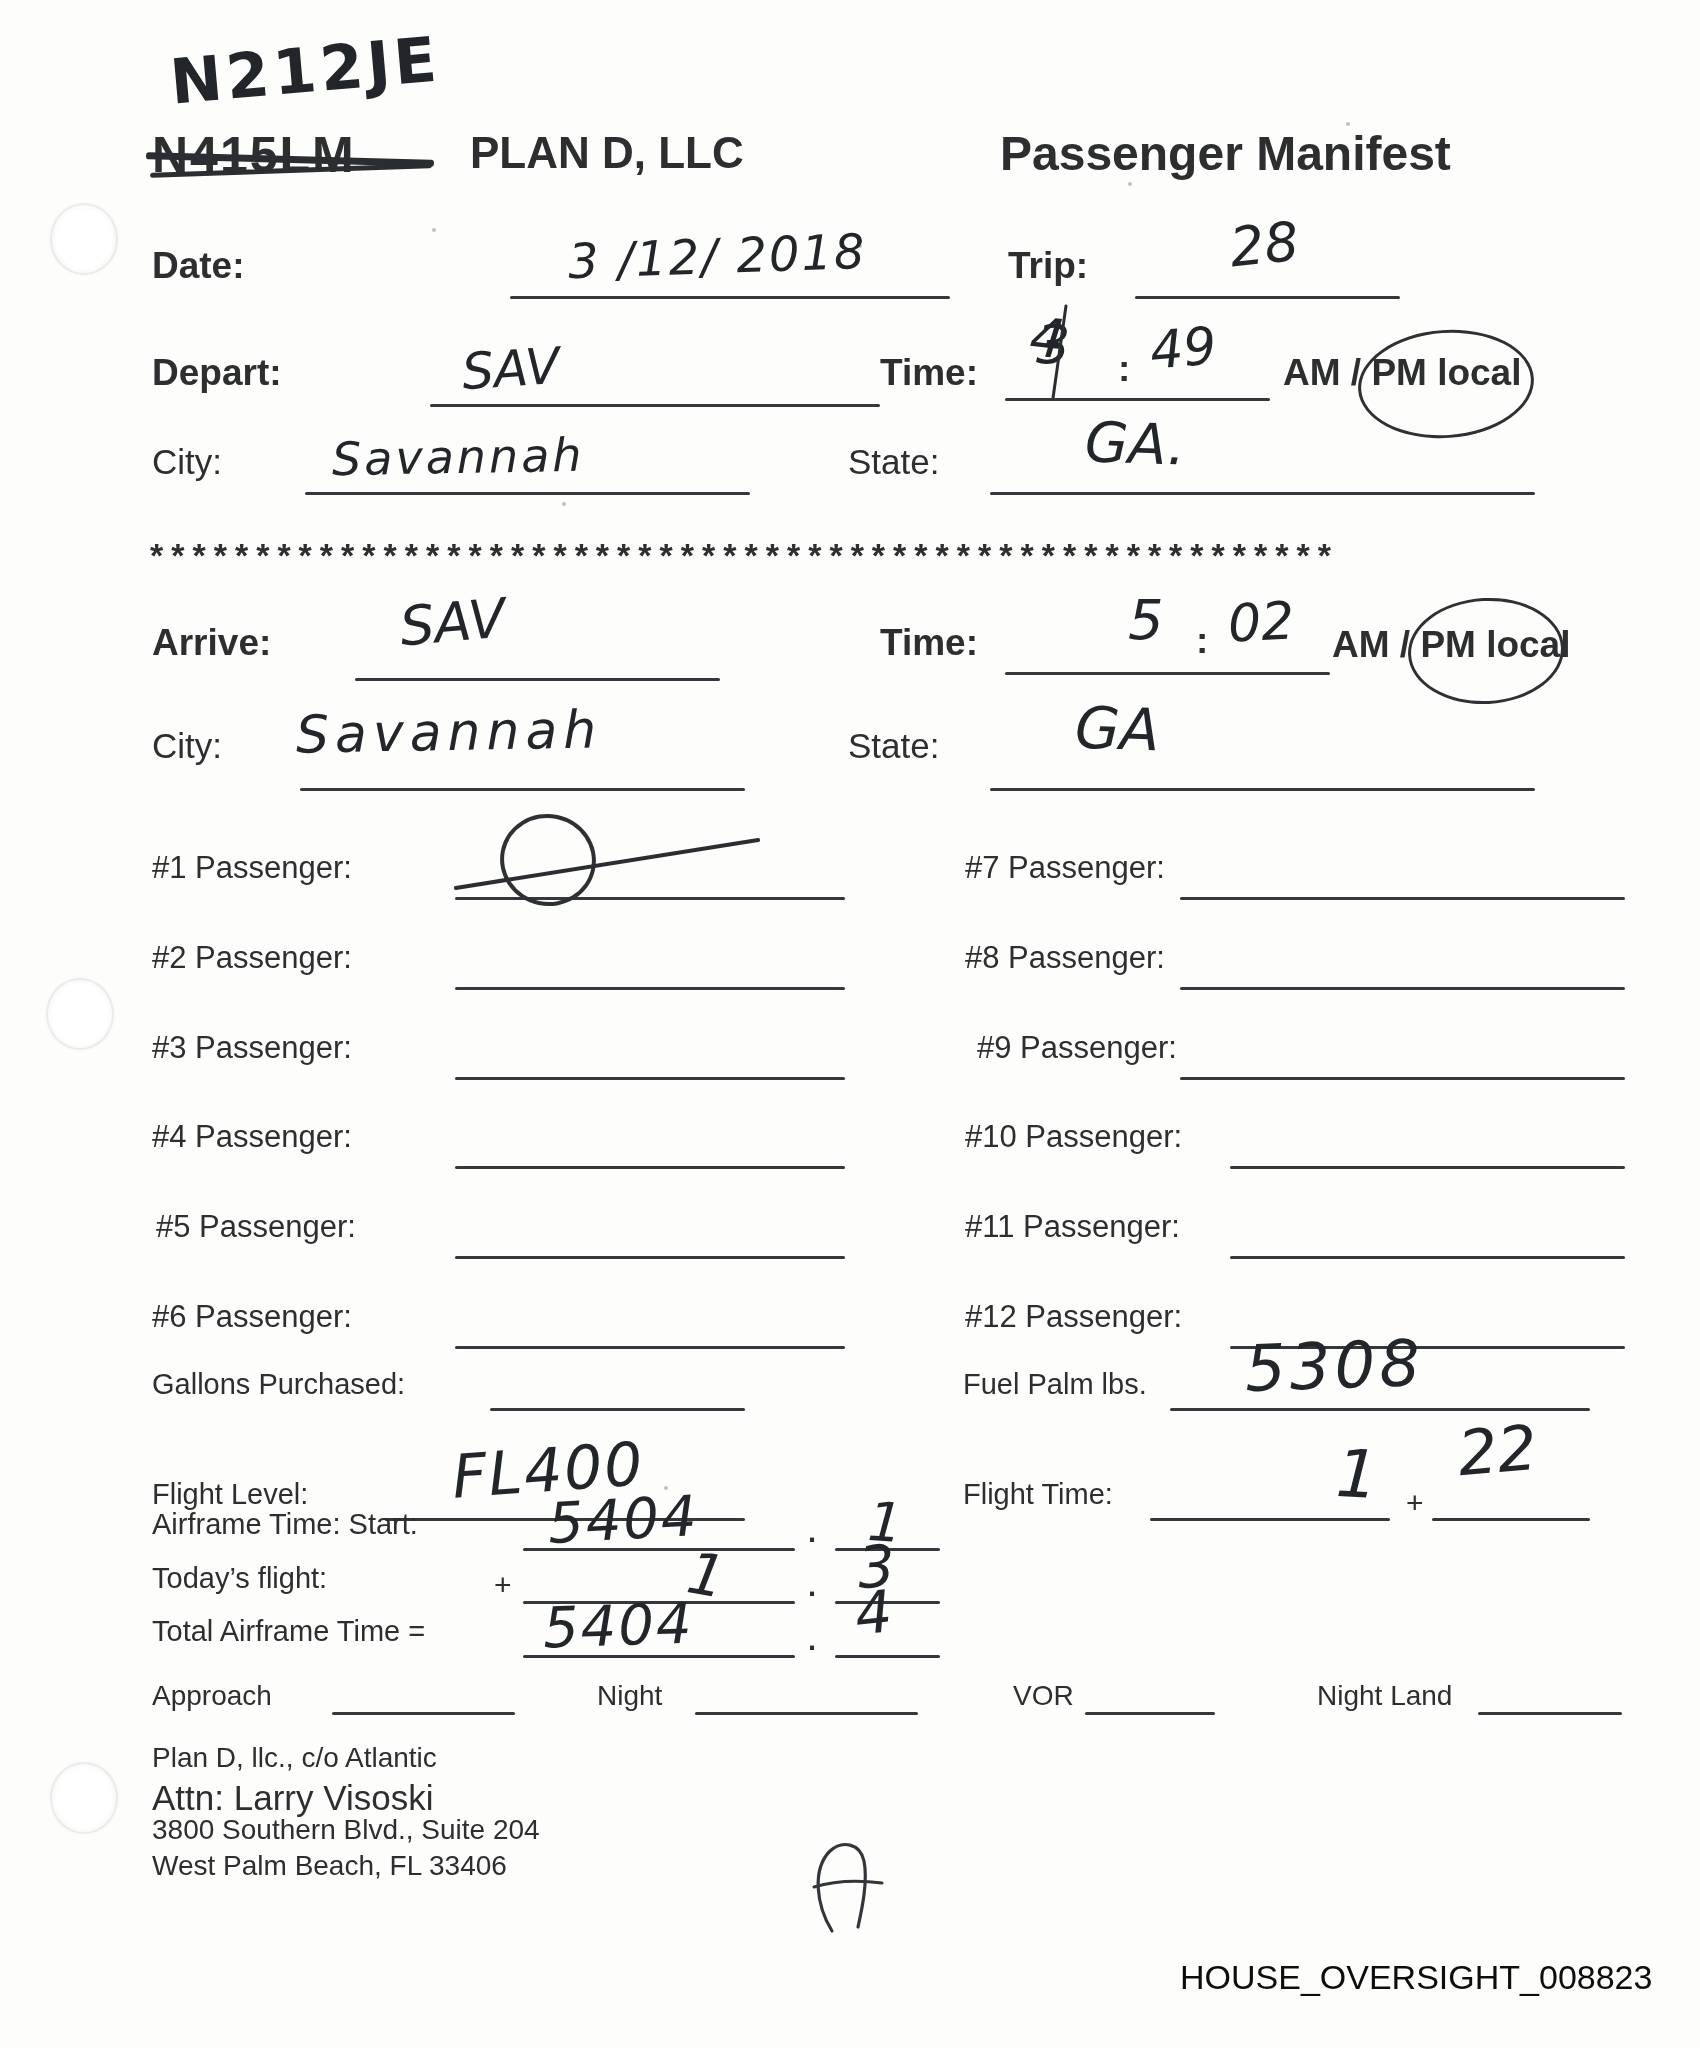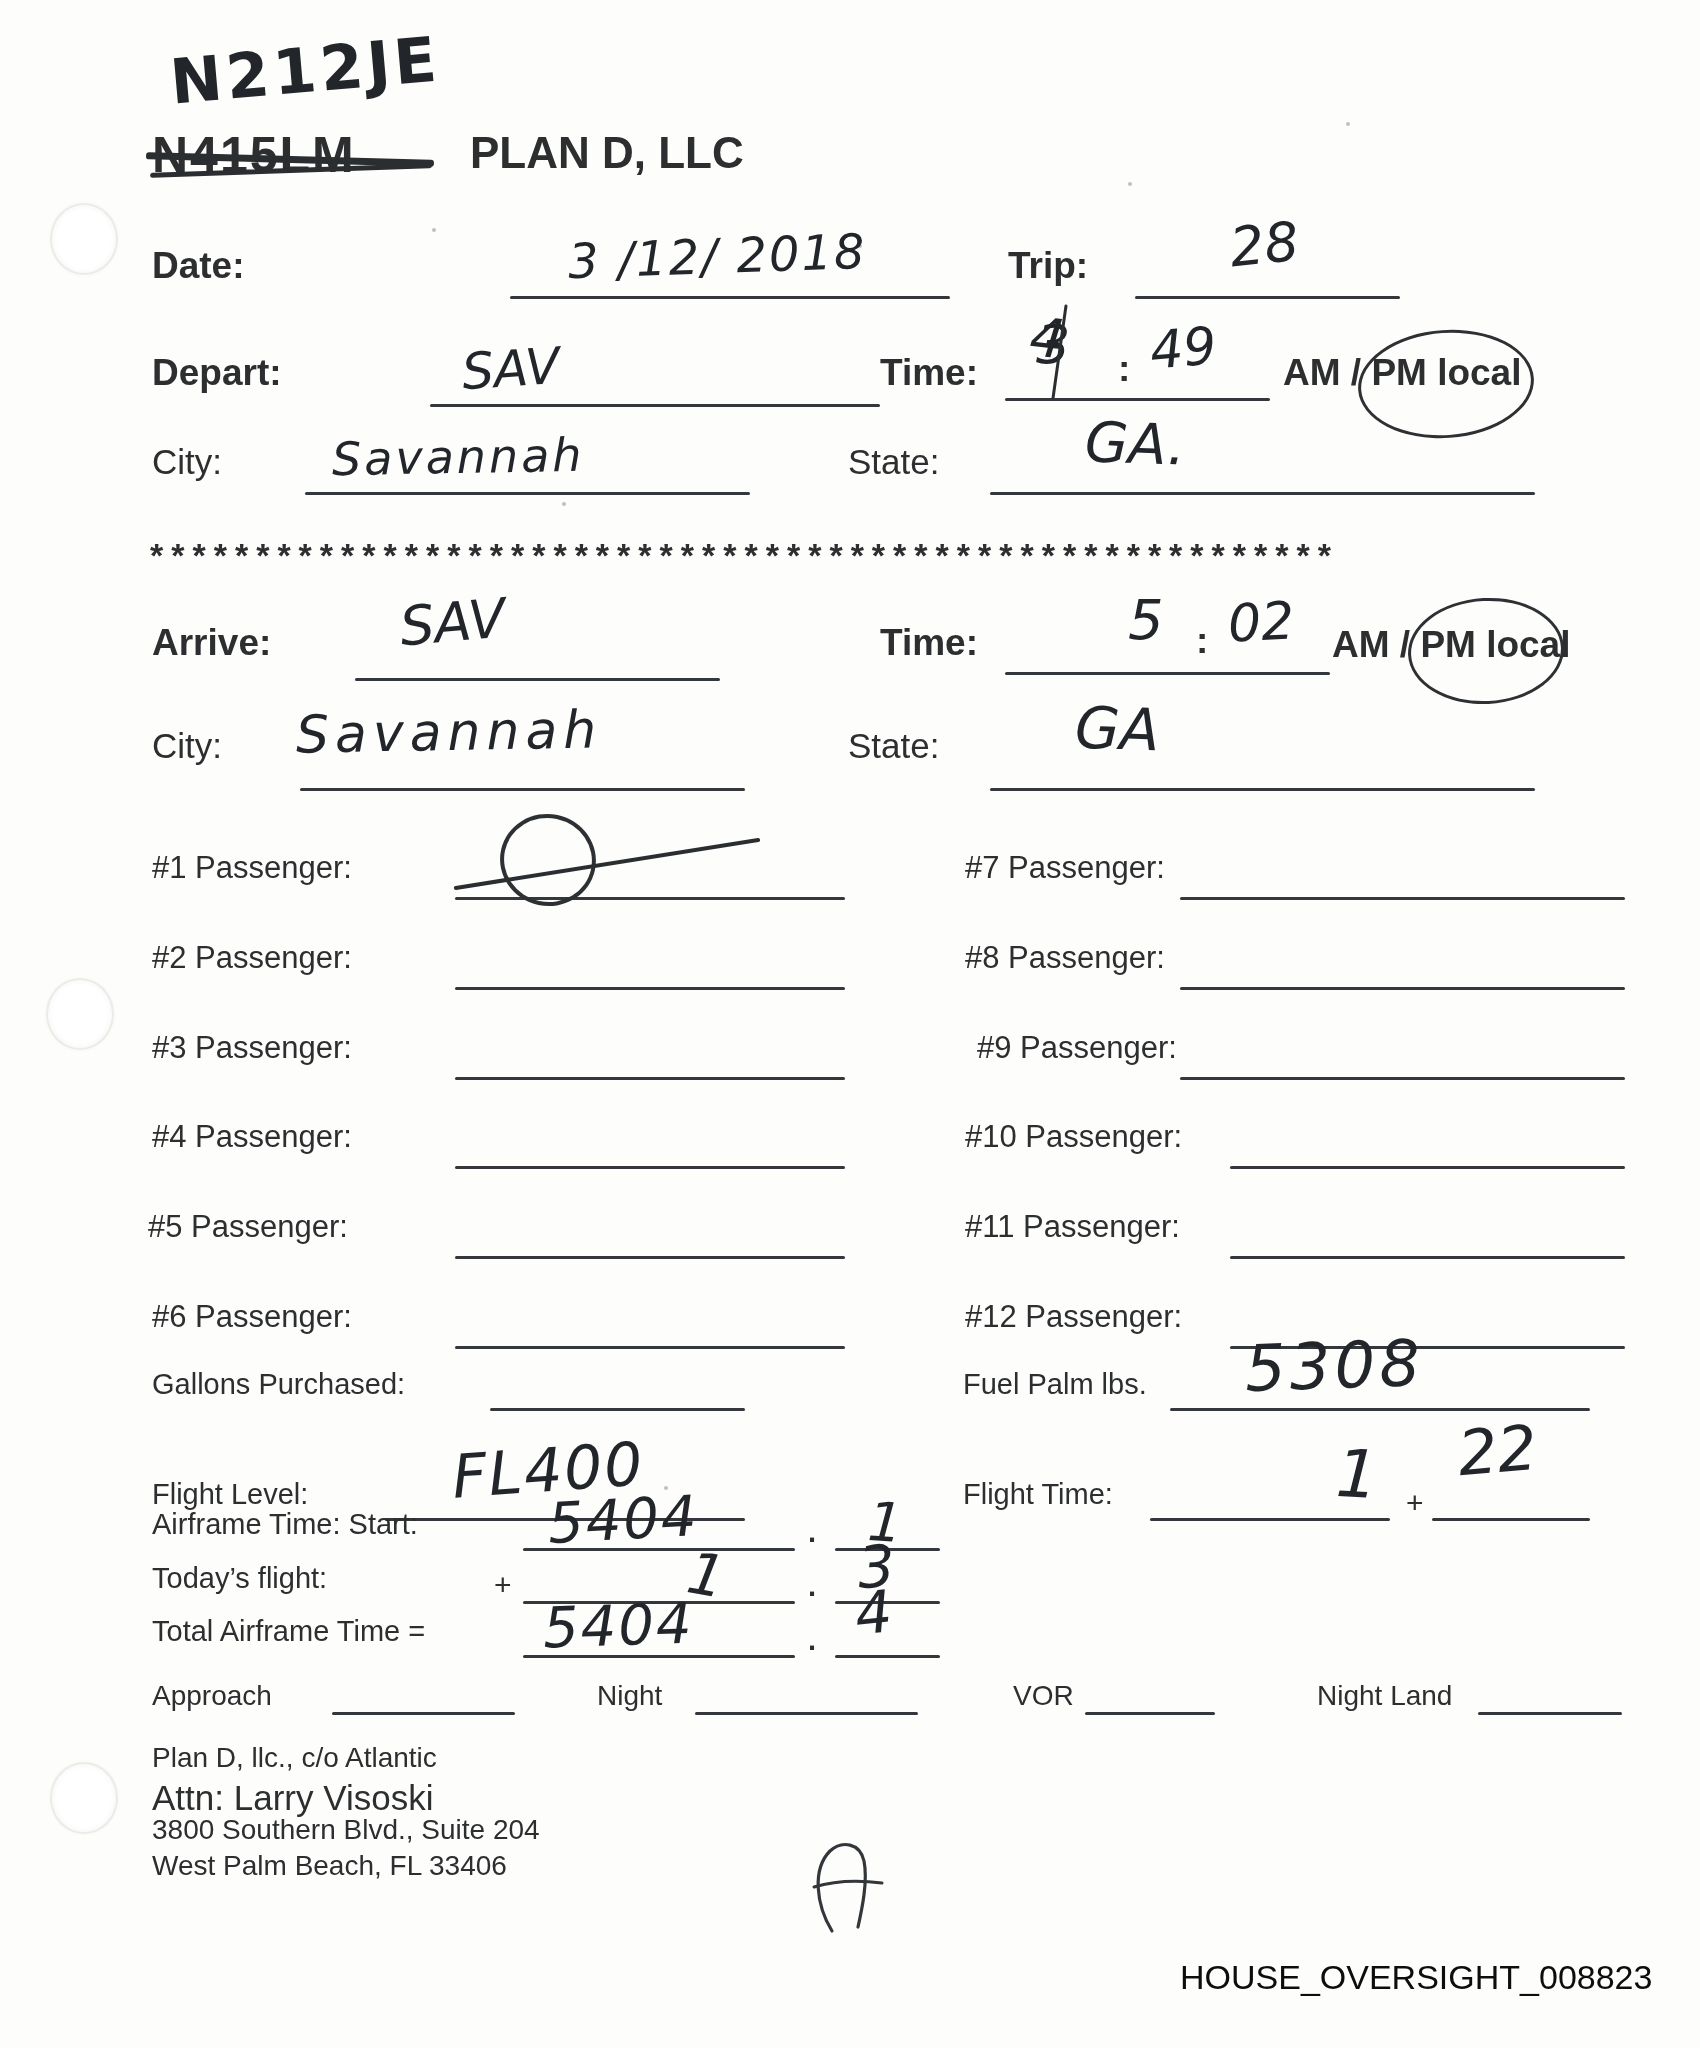--- a/index.html
+++ b/index.html
@@ -43,20 +43,21 @@
   </div>
 
   <div class="abs hw b" style="left:170px;top:40px;font-size:62px;font-style:normal;transform:rotate(-5deg);letter-spacing:4px;">N212JE</div>
 
   <div class="abs b" style="left:152px;top:126px;font-size:50px;letter-spacing:2px;">N415LM</div>
   <div class="strike" style="left:146px;top:156px;width:288px;height:7px;transform:rotate(1.5deg);"></div>
   <div class="strike" style="left:150px;top:168px;width:282px;height:5px;transform:rotate(-2deg);"></div>
 
   <div class="abs b" style="left:470px;top:128px;font-size:44px;">PLAN D, LLC</div>
 
+  <div class="abs b" style="left:1000px;top:126px;font-size:48px;">Passenger Manifest</div>
 
   <div class="abs lbl-lg" style="left:152px;top:245px;">Date:</div>
   <div class="line" style="left:510px;top:296px;width:440px;"></div>
   <div class="abs hw" style="left:568px;top:232px;font-size:48px;transform:rotate(-2deg);letter-spacing:2px;">3 /12/ 2018</div>
 
   <div class="abs lbl-lg" style="left:1008px;top:245px;">Trip:</div>
   <div class="line" style="left:1135px;top:296px;width:265px;"></div>
   <div class="abs hw" style="left:1230px;top:218px;font-size:54px;transform:rotate(-6deg);">28</div>
 
   <div class="abs lbl-lg" style="left:152px;top:352px;">Depart:</div>
@@ -110,21 +111,21 @@
 
   <div class="abs lbl-pax" style="left:152px;top:940px;">#2 Passenger:</div>
   <div class="line" style="left:455px;top:987px;width:390px;"></div>
 
   <div class="abs lbl-pax" style="left:152px;top:1030px;">#3 Passenger:</div>
   <div class="line" style="left:455px;top:1077px;width:390px;"></div>
 
   <div class="abs lbl-pax" style="left:152px;top:1119px;">#4 Passenger:</div>
   <div class="line" style="left:455px;top:1166px;width:390px;"></div>
 
-  <div class="abs lbl-pax" style="left:148px;top:1209px;">#5 Passenger:</div>
+  <div class="abs lbl-pax" style="left:156px;top:1209px;">#5 Passenger:</div>
   <div class="line" style="left:455px;top:1256px;width:390px;"></div>
 
   <div class="abs lbl-pax" style="left:152px;top:1299px;">#6 Passenger:</div>
   <div class="line" style="left:455px;top:1346px;width:390px;"></div>
 
   <div class="abs lbl-pax" style="left:965px;top:850px;">#7 Passenger:</div>
   <div class="line" style="left:1180px;top:897px;width:445px;"></div>
 
   <div class="abs lbl-pax" style="left:965px;top:940px;">#8 Passenger:</div>
   <div class="line" style="left:1180px;top:987px;width:445px;"></div>

